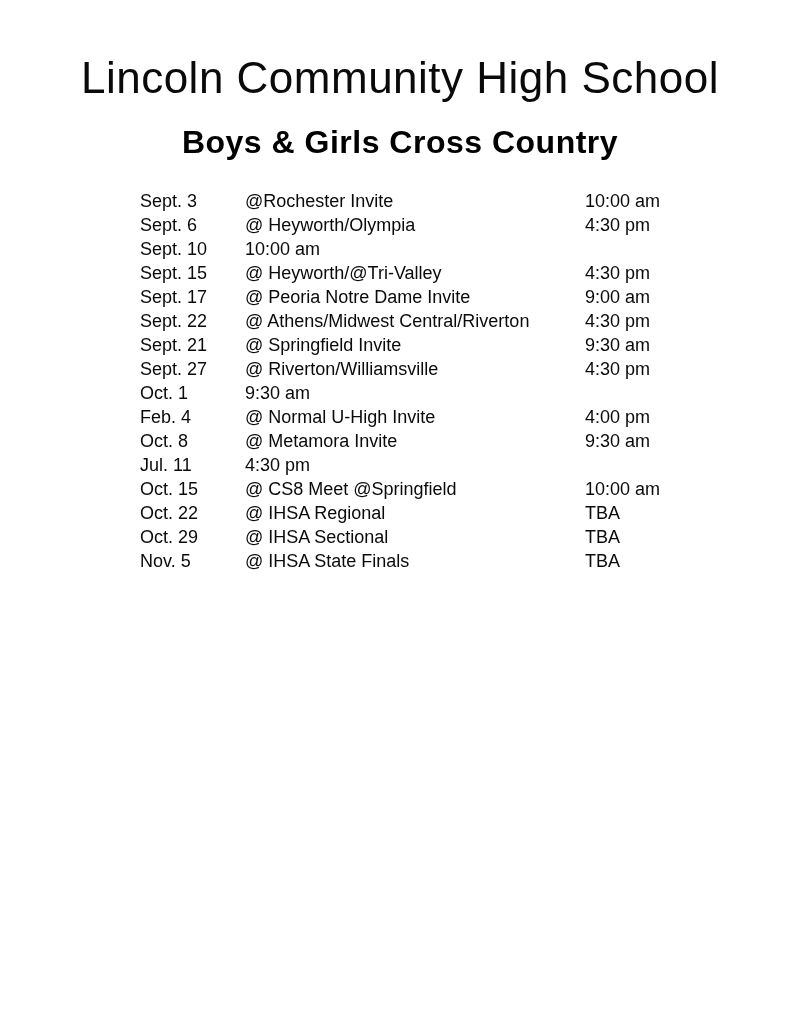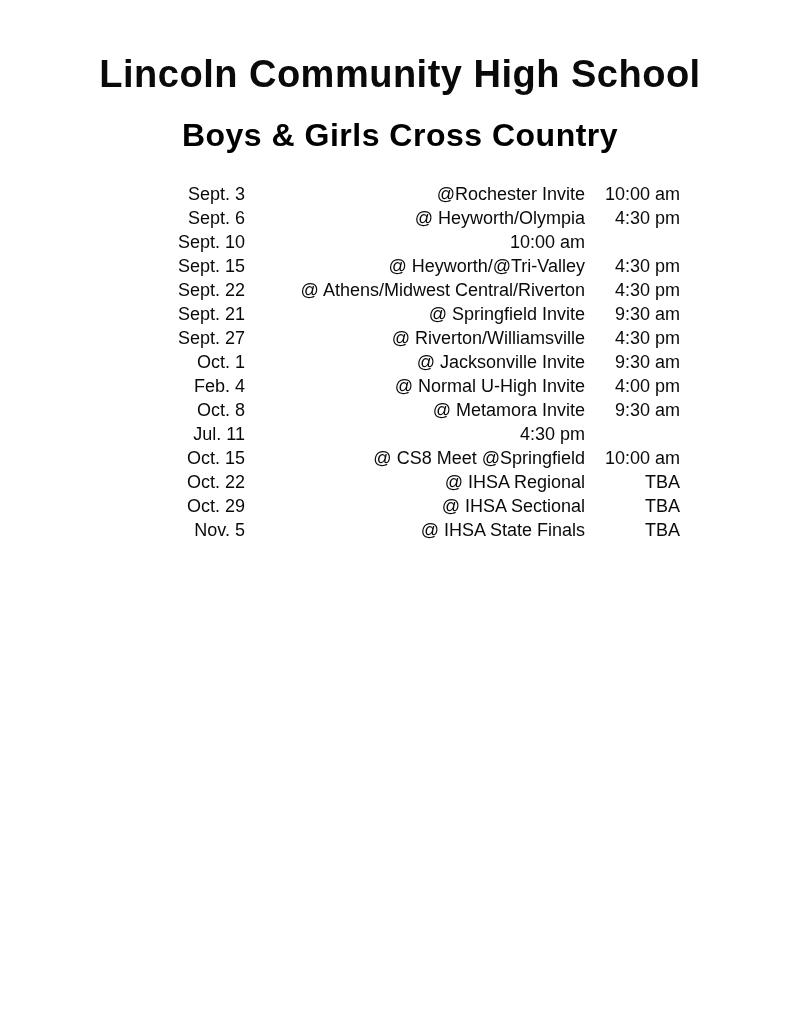--- a/index.html
+++ b/index.html
@@ -14,38 +14,37 @@
     margin: 0 auto;
     background: #ffffff;
     color: #0a0a0a;
     font-family: "Liberation Sans", sans-serif;
     overflow: hidden;
   }
   .title-school {
     margin: 0;
     padding-top: 53px;
     text-align: center;
-    font-size: 38px;
-    font-weight: 700;
+    font-size: 44px;
+    font-weight: 400;
     letter-spacing: 0.5px;
     color: #0a0a0a;
   }
   .title-event {
     margin: 0;
     padding-top: 21px;
     text-align: center;
     font-size: 32px;
     font-weight: 700;
     letter-spacing: 0.5px;
     color: #000000;
   }
   .schedule {
     margin: 28px 0 0 140px;
     width: 540px;
-    text-align: right;
   }
   .row {
     display: grid;
     grid-template-columns: 105px 340px auto;
     font-size: 18px;
     line-height: 24px;
     white-space: nowrap;
   }
   .cell { display: block; }
 </style>
@@ -73,20 +72,25 @@
       <span class="cell">Sept. 10</span>
       <span class="cell">10:00 am</span>
     </div>
 
     <div class="row">
       <span class="cell">Sept. 15</span>
       <span class="cell">@ Heyworth/@Tri-Valley</span>
       <span class="cell">4:30 pm</span>
     </div>
 
+    <div class="row">
+      <span class="cell">Sept. 17</span>
+      <span class="cell">@ Peoria Notre Dame Invite</span>
+      <span class="cell">9:00 am</span>
+    </div>
 
     <div class="row">
       <span class="cell">Sept. 22</span>
       <span class="cell">@ Athens/Midwest Central/Riverton</span>
       <span class="cell">4:30 pm</span>
     </div>
 
     <div class="row">
       <span class="cell">Sept. 21</span>
       <span class="cell">@ Springfield Invite</span>
@@ -94,21 +98,20 @@
     </div>
 
     <div class="row">
       <span class="cell">Sept. 27</span>
       <span class="cell">@ Riverton/Williamsville</span>
       <span class="cell">4:30 pm</span>
     </div>
 
     <div class="row">
       <span class="cell">Oct. 1</span>
-      <span class="cell">@ Jacksonville Invite</span>
       <span class="cell">9:30 am</span>
     </div>
 
     <div class="row">
       <span class="cell">Feb. 4</span>
       <span class="cell">@ Normal U-High Invite</span>
       <span class="cell">4:00 pm</span>
     </div>
 
     <div class="row">

